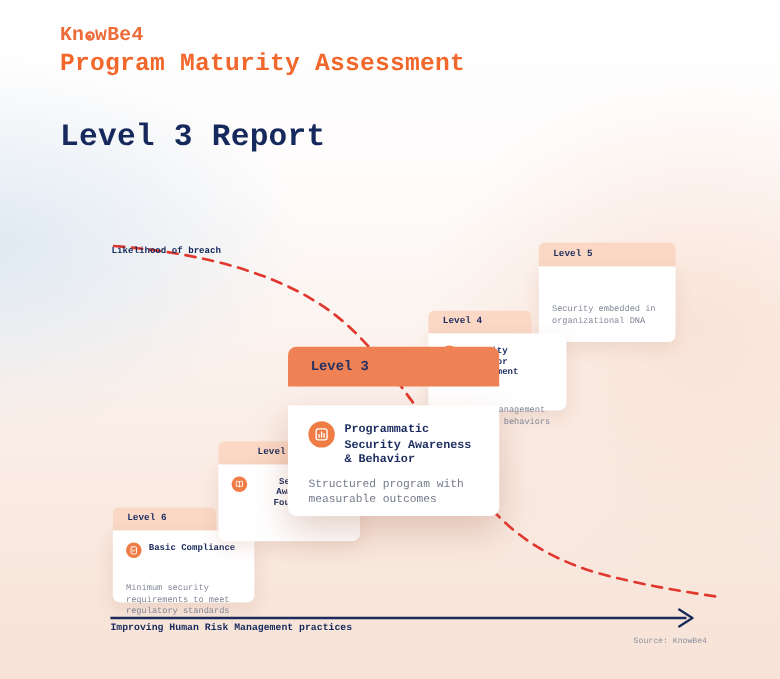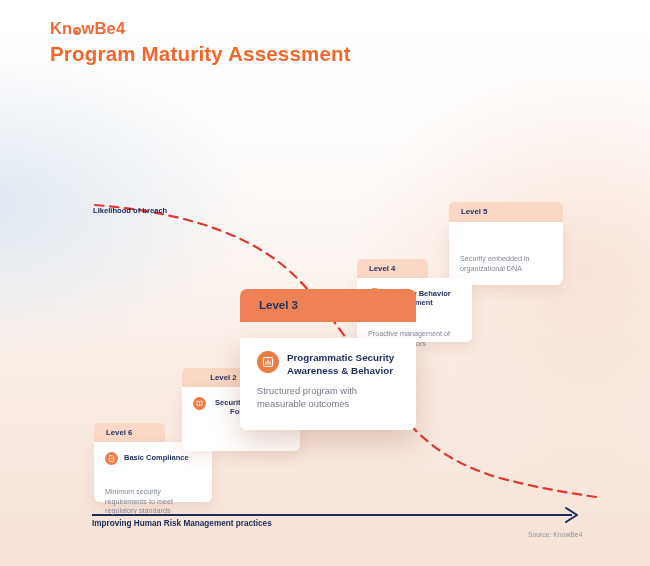--- a/index.html
+++ b/index.html
@@ -1,19 +1,19 @@
 <!DOCTYPE html>
 <html><head>
 <meta charset="utf-8">
 <style>
   html,body{margin:0;padding:0;background:#e9e9e9;}
   *{box-sizing:border-box;}
   #stage{
     position:relative;width:650px;height:566px;margin:0 auto;overflow:hidden;
-    font-family:Liberation Sans, sans-serif;
+    font-family:Liberation Mono, monospace;
     background:
       radial-gradient(ellipse 430px 250px at -2% 36%, rgba(219,231,242,0.9), rgba(219,231,242,0) 62%),
       radial-gradient(ellipse 340px 300px at 90% 48%, rgba(248,222,208,0.75), rgba(248,222,208,0) 70%),
       linear-gradient(180deg,#ffffff 0%,#fefcfb 28%,#faeee7 62%,#f7e2d6 100%);
   }
   .abs{position:absolute;}
 
   
   .brand{left:50px;top:19px;font-size:16.5px;font-weight:700;color:#ED6C3A;letter-spacing:.2px;}
   .brand-o{display:inline-block;width:8px;height:8px;border:2.2px solid #ED6C3A;border-radius:50%;
@@ -25,21 +25,21 @@
 
   
   .y-label{left:93px;top:206px;font-size:7.6px;font-weight:700;color:#16295C;z-index:6;}
   .x-label{left:92px;top:519px;font-size:8.2px;font-weight:700;color:#16295C;z-index:6;}
   .source{left:528px;top:531px;font-size:6.8px;color:#8E929E;z-index:6;}
   .chart-svg{left:0;top:0;z-index:1;}
 
   
   .card{position:absolute;}
   .card-header{background:#FAD8C5;border-radius:5px 5px 0 0;height:19px;line-height:19px;
-    padding-left:12px;font-size:7.8px;font-weight:700;color:#1C2C5E;width:71px;}
+    padding-left:12px;font-size:7.8px;font-weight:700;color:#1C2C5E;width:86px;}
   .card-body{background:#fff;border-radius:0 6px 6px 6px;padding:10px 11px;
     box-shadow:0 5px 14px rgba(172,112,86,0.16);}
   .title-row{display:flex;align-items:flex-start;gap:6px;}
   .icon-circle{flex:none;border-radius:50%;background:#EF7C44;display:flex;align-items:center;justify-content:center;}
   .icon-circle.sm{width:13px;height:13px;}
   .card-title{font-size:7.5px;font-weight:700;color:#1C2C5E;line-height:1.22;padding-top:1px;}
   .card-desc{margin-top:22px;font-size:7.2px;color:#828798;line-height:1.35;}
 
   .lvl1{left:94px;top:423px;z-index:2;}  .lvl1 .card-body{width:118px;height:60px;}
   .lvl2{left:182px;top:368px;z-index:3;text-align:center;} .lvl2 .card-body{width:118px;height:64px;}
@@ -59,20 +59,21 @@
   .lvl3 .card-desc{font-size:9.4px;margin-top:8px;color:#75798A;}
   .icon-svg{display:block;}
 </style>
 </head>
 <body>
 
 <div id="stage">
 
   <div class="abs brand"><span>Kn</span><span class="brand-o"><span></span></span><span>wBe4</span></div>
   <div class="abs subtitle">Program Maturity Assessment</div>
+  <div class="abs report-title">Level 3 Report</div>
 
   <svg class="abs chart-svg" width="650" height="566" viewBox="0 0 650 566">
     <path d="M95,205 C170,211 235,228 280,263 C318,293 348,342 390,400 C421,443 452,463 496,477 C533,487 563,492 596,497" fill="none" stroke="#E0382E" stroke-width="2.2" stroke-dasharray="8.5 6.5" stroke-linecap="round"></path>
     <line x1="92" y1="515" x2="572" y2="515" stroke="#1B2B5B" stroke-width="2"></line>
     <polyline points="566,508 577,515 566,522" fill="none" stroke="#1B2B5B" stroke-width="2" stroke-linecap="round" stroke-linejoin="round"></polyline>
   </svg>
   <div class="abs y-label">Likelihood of breach</div>
   <div class="abs x-label">Improving Human Risk Management practices</div>
   <div class="abs source">Source: KnowBe4</div>
 

